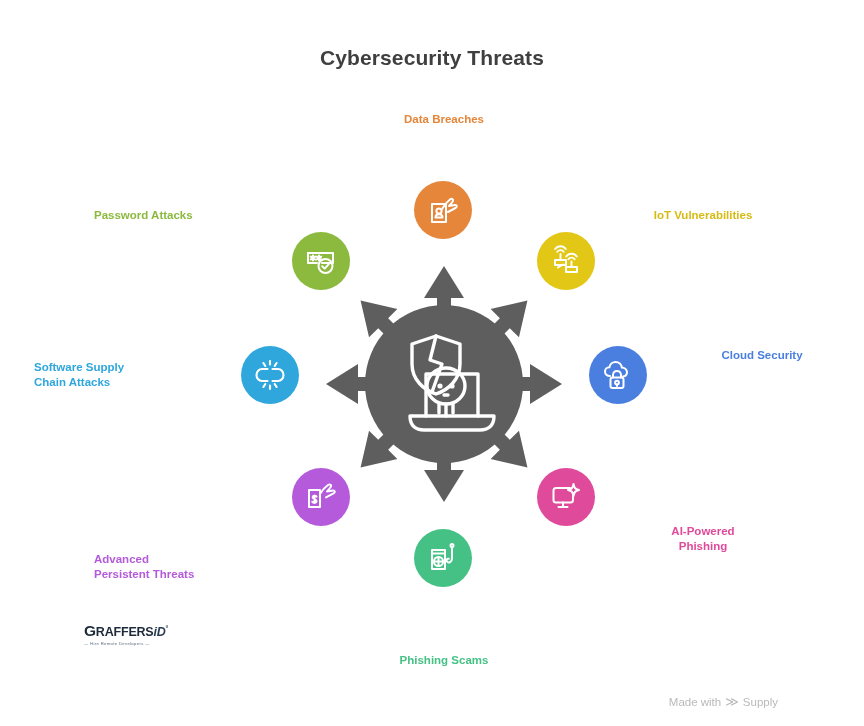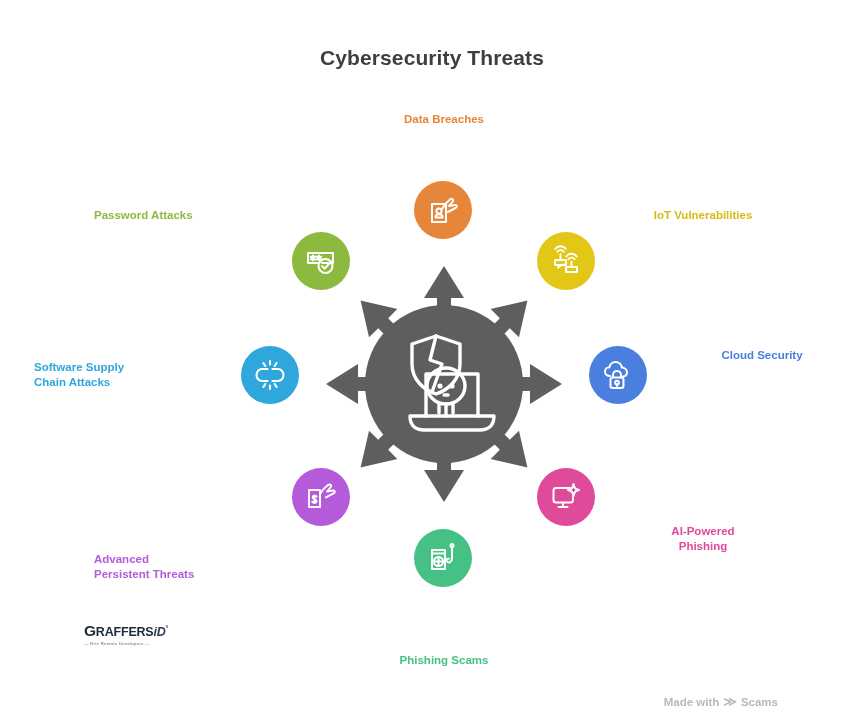--- a/index.html
+++ b/index.html
@@ -96,21 +96,20 @@
   .napkin-credit {
     position: absolute;
     right: 26px;
     bottom: 18px;
     font-size: 11.5px;
     color: #b9b9b9;
     display: flex;
     align-items: center;
     gap: 4px;
     white-space: nowrap;
-    font-weight: bold;
   }
   .napkin-credit .napkin-mark {
     display: inline-block;
     line-height: 1;
     font-size: 13px;
     color: #b9b9b9;
   }
 </style>
 </head>
 <body>
@@ -271,16 +270,16 @@
   <div class="node-label label-left" style="left:94px; top:208px; width:180px; color:#8cba3f;">Password Attacks</div>
 
   <div class="brand-logo">
     <div class="brand-main"><span class="cap">G</span><span>RAFFERS</span><span class="idpart">iD</span><span class="sup">°</span></div>
     <div class="brand-tag">—  Hire Remote Developers  —</div>
   </div>
 
   <div class="napkin-credit">
     <span>Made with</span>
     <span class="napkin-mark">≫</span>
-    <span>Scams</span>
+    <span>Supply</span>
   </div>
 
 </div>
 
 </body></html>

